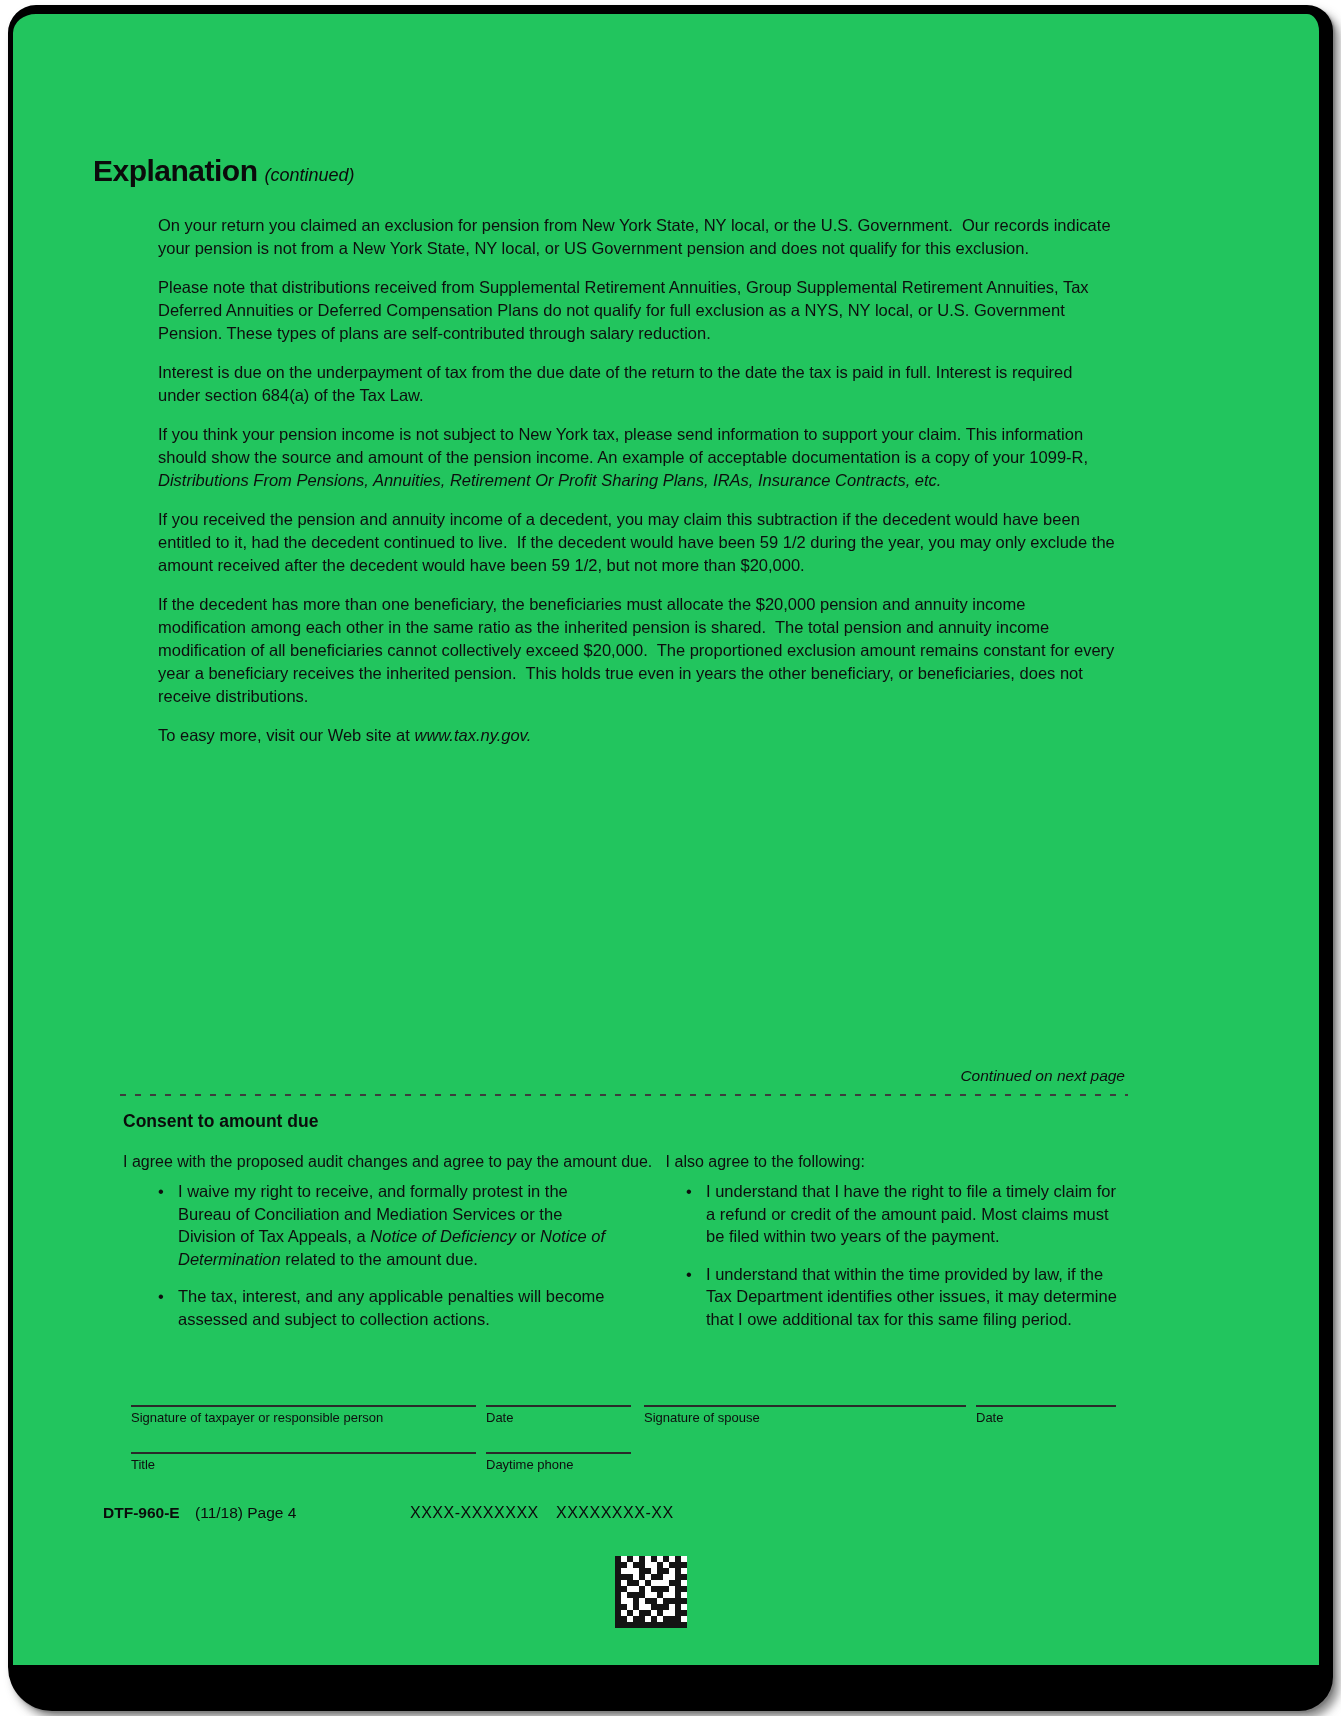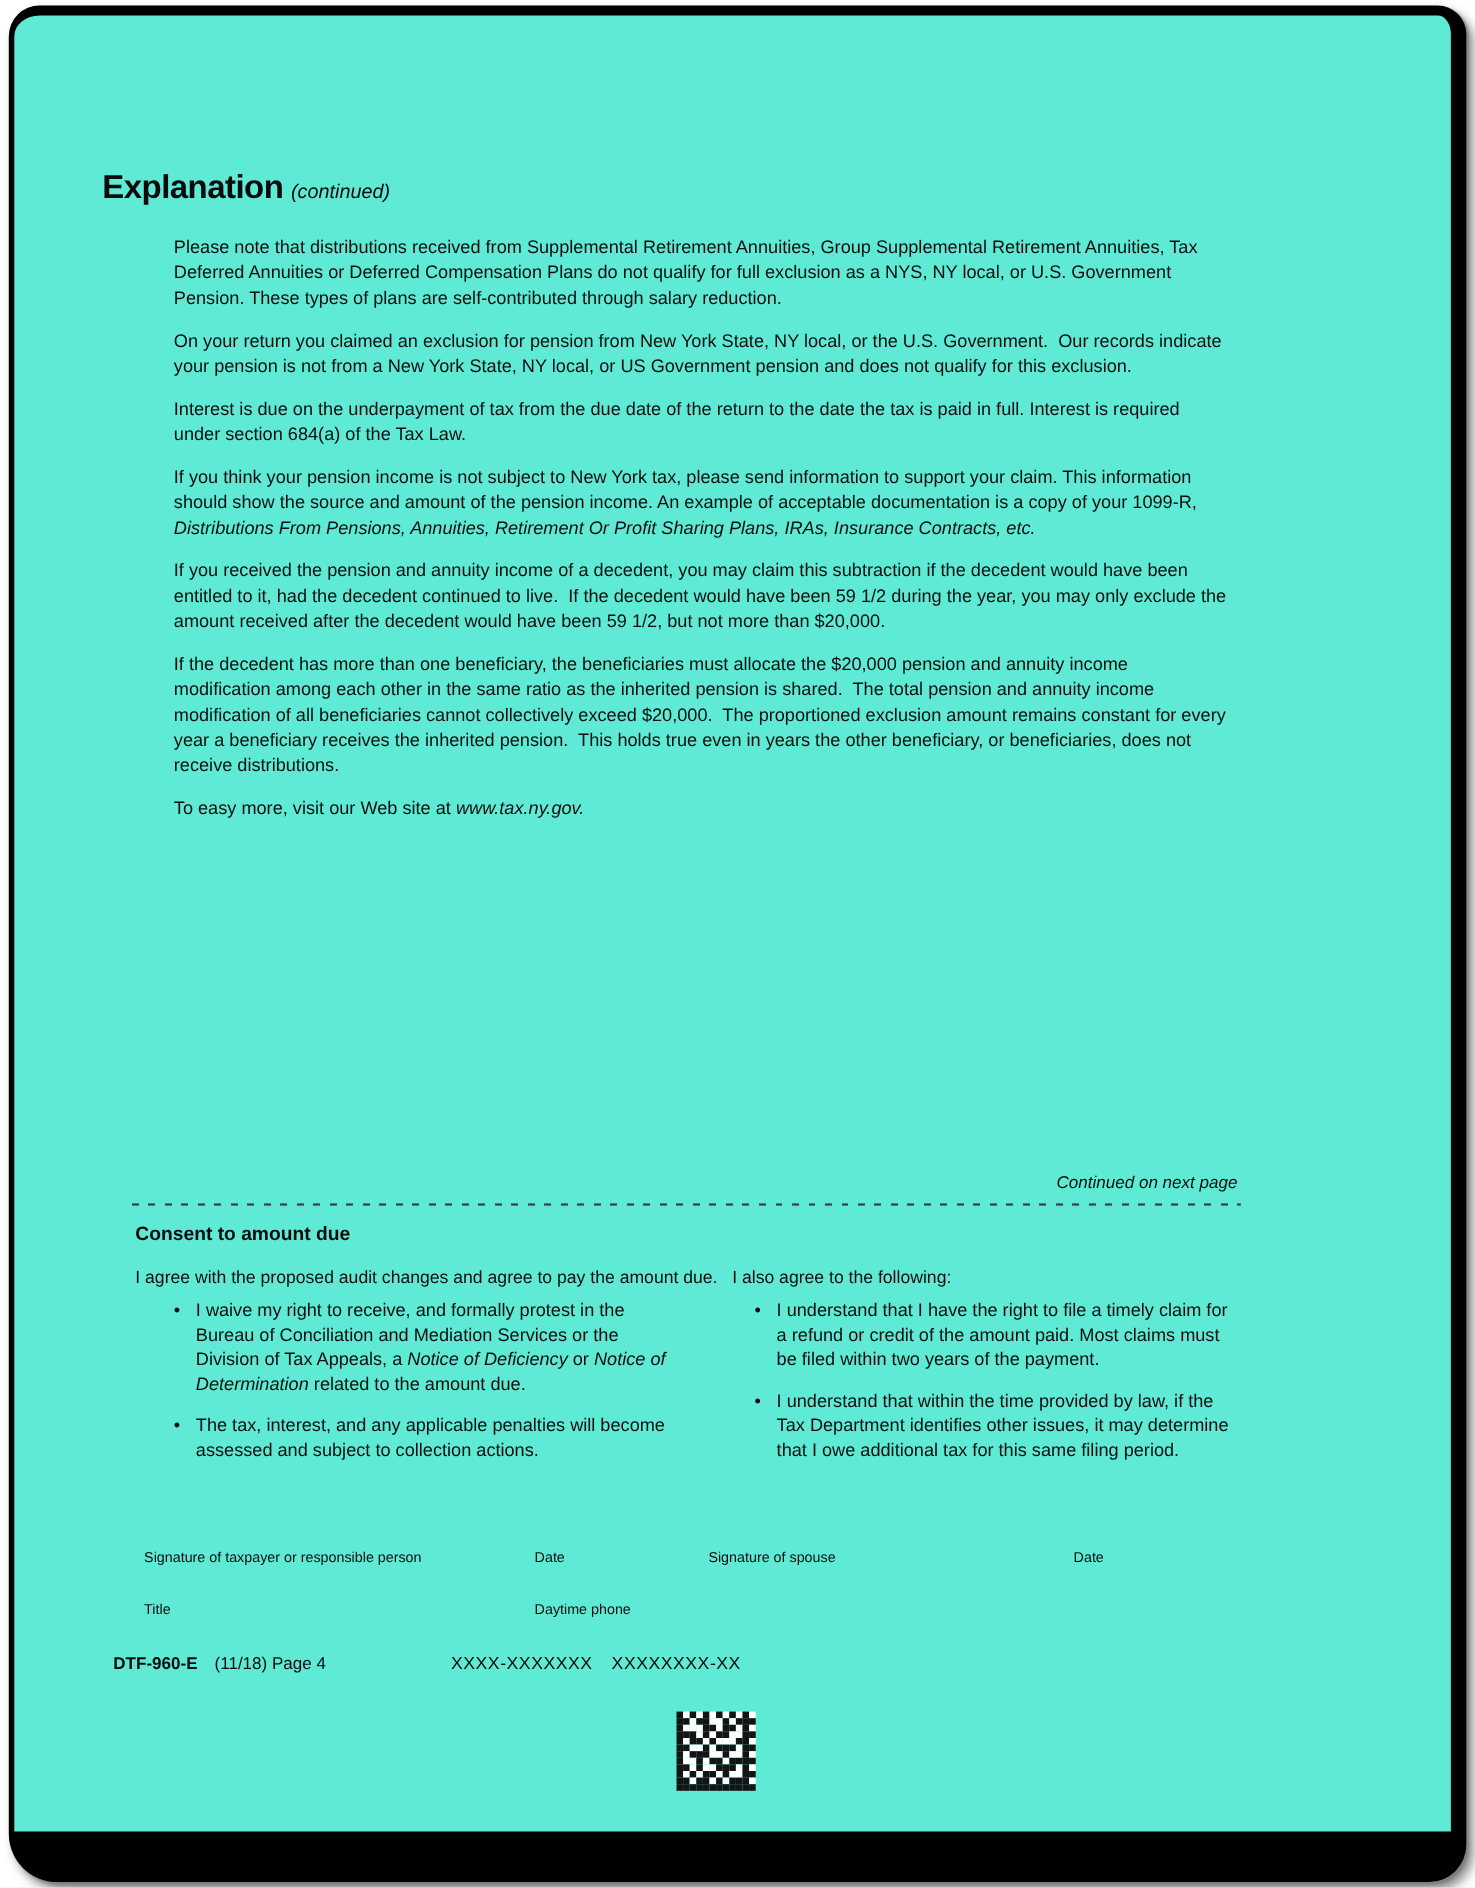--- a/index.html
+++ b/index.html
@@ -1,19 +1,19 @@
 <!DOCTYPE html>
 <html><head>
 <meta charset="utf-8">
 <style>
   html,body{margin:0;padding:0;background:#fff;width:1341px;height:1716px;overflow:hidden;}
   .canvas{position:relative;width:1341px;height:1716px;font-family:"Liberation Sans",sans-serif;color:#111;}
   .page{
     position:absolute;left:8px;top:5px;width:1325px;height:1706px;box-sizing:border-box;
-    background:#5eead4;border:solid #000;border-width:9px 14px 46px 5px;
+    background:#22c55e;border:solid #000;border-width:9px 14px 46px 5px;
     border-radius:28px 26px 34px 44px;
     box-shadow:6px 7px 10px rgba(115,115,115,.85), 2px 2px 2px rgba(90,90,90,.5);
   }
   .inner{position:absolute;inset:0;}
   .it{font-style:italic;}
   
   .heading{position:absolute;left:80px;top:140px;white-space:nowrap;}
   .h-main{font-size:30px;font-weight:bold;letter-spacing:-.5px;color:#0b0b0b;}
   .h-suffix{font-size:18px;font-style:italic;margin-left:7px;color:#0b0b0b;}
   
@@ -31,21 +31,21 @@
   .bcol{display:block;}
   .bcol.left{width:452px;margin-right:76px;}
   .bcol.right{width:434px;}
   .bullet{display:flex;margin-bottom:15px;font-size:16.5px;line-height:22.5px;color:#0e0e0e;}
   .bullet .dot{width:20px;flex:0 0 20px;text-align:left;}
   .bullet .btext{flex:1;white-space:pre-wrap;}
   
   .sig-row{position:absolute;left:118px;display:flex;}
   .sig-row.r1{top:1391px;}
   .sig-row.r2{top:1438px;}
-  .sig-field{display:flex;flex-direction:row;}
+  .sig-field{display:flex;flex-direction:column;}
   .sig-line{border-top:2px solid #2a2a2a;height:0;}
   .sig-label{font-size:13px;margin-top:3px;color:#0e0e0e;white-space:nowrap;}
   .w1{width:345px;} .g1{width:10px;} .w2{width:145px;} .g2{width:13px;}
   .w3{width:322px;} .g3{width:10px;} .w4{width:140px;}
   
   .footer{position:absolute;left:0;top:1490px;width:100%;height:24px;font-size:15.5px;color:#0b0b0b;}
   .form-id{position:absolute;left:90px;font-weight:bold;}
   .form-rev{position:absolute;left:182px;}
   .masked-left{position:absolute;left:397px;font-size:16px;letter-spacing:.5px;}
   .masked-right{position:absolute;left:543px;font-size:16px;letter-spacing:.5px;}
@@ -60,22 +60,22 @@
 
 <div class="canvas">
   <div class="page">
     <div class="inner">
 
       <div class="heading">
         <span class="h-main">Explanation</span><span class="h-suffix">(continued)</span>
       </div>
 
       <div class="paragraphs" id="paragraphs">
+          <p class="para"><span>On your return you claimed an exclusion for pension from New York State, NY local, or the U.S. Government.  Our records indicate your pension is not from a New York State, NY local, or US Government pension and does not qualify for this exclusion.</span></p>
           <p class="para"><span>Please note that distributions received from Supplemental Retirement Annuities, Group Supplemental Retirement Annuities, Tax Deferred Annuities or Deferred Compensation Plans do not qualify for full exclusion as a NYS, NY local, or U.S. Government Pension. These types of plans are self-contributed through salary reduction.</span></p>
-          <p class="para"><span>On your return you claimed an exclusion for pension from New York State, NY local, or the U.S. Government.  Our records indicate your pension is not from a New York State, NY local, or US Government pension and does not qualify for this exclusion.</span></p>
           <p class="para"><span>Interest is due on the underpayment of tax from the due date of the return to the date the tax is paid in full. Interest is required under section 684(a) of the Tax Law.</span></p>
           <p class="para"><span>If you think your pension income is not subject to New York tax, please send information to support your claim. This information should show the source and amount of the pension income. An example of acceptable documentation is a copy of your 1099-R, </span><span class="it">Distributions From Pensions, Annuities, Retirement Or Profit Sharing Plans, IRAs, Insurance Contracts, etc.</span></p>
           <p class="para"><span>If you received the pension and annuity income of a decedent, you may claim this subtraction if the decedent would have been entitled to it, had the decedent continued to live.  If the decedent would have been 59 1/2 during the year, you may only exclude the amount received after the decedent would have been 59 1/2, but not more than $20,000.</span></p>
           <p class="para"><span>If the decedent has more than one beneficiary, the beneficiaries must allocate the $20,000 pension and annuity income modification among each other in the same ratio as the inherited pension is shared.  The total pension and annuity income modification of all beneficiaries cannot collectively exceed $20,000.  The proportioned exclusion amount remains constant for every year a beneficiary receives the inherited pension.  This holds true even in years the other beneficiary, or beneficiaries, does not receive distributions.</span></p>
           <p class="para"><span>To easy more, visit our Web site at </span><span class="it">www.tax.ny.gov.</span></p>
         </div>
 
       <div class="continued">Continued on next page</div>
       <div class="dashline"></div>
 

